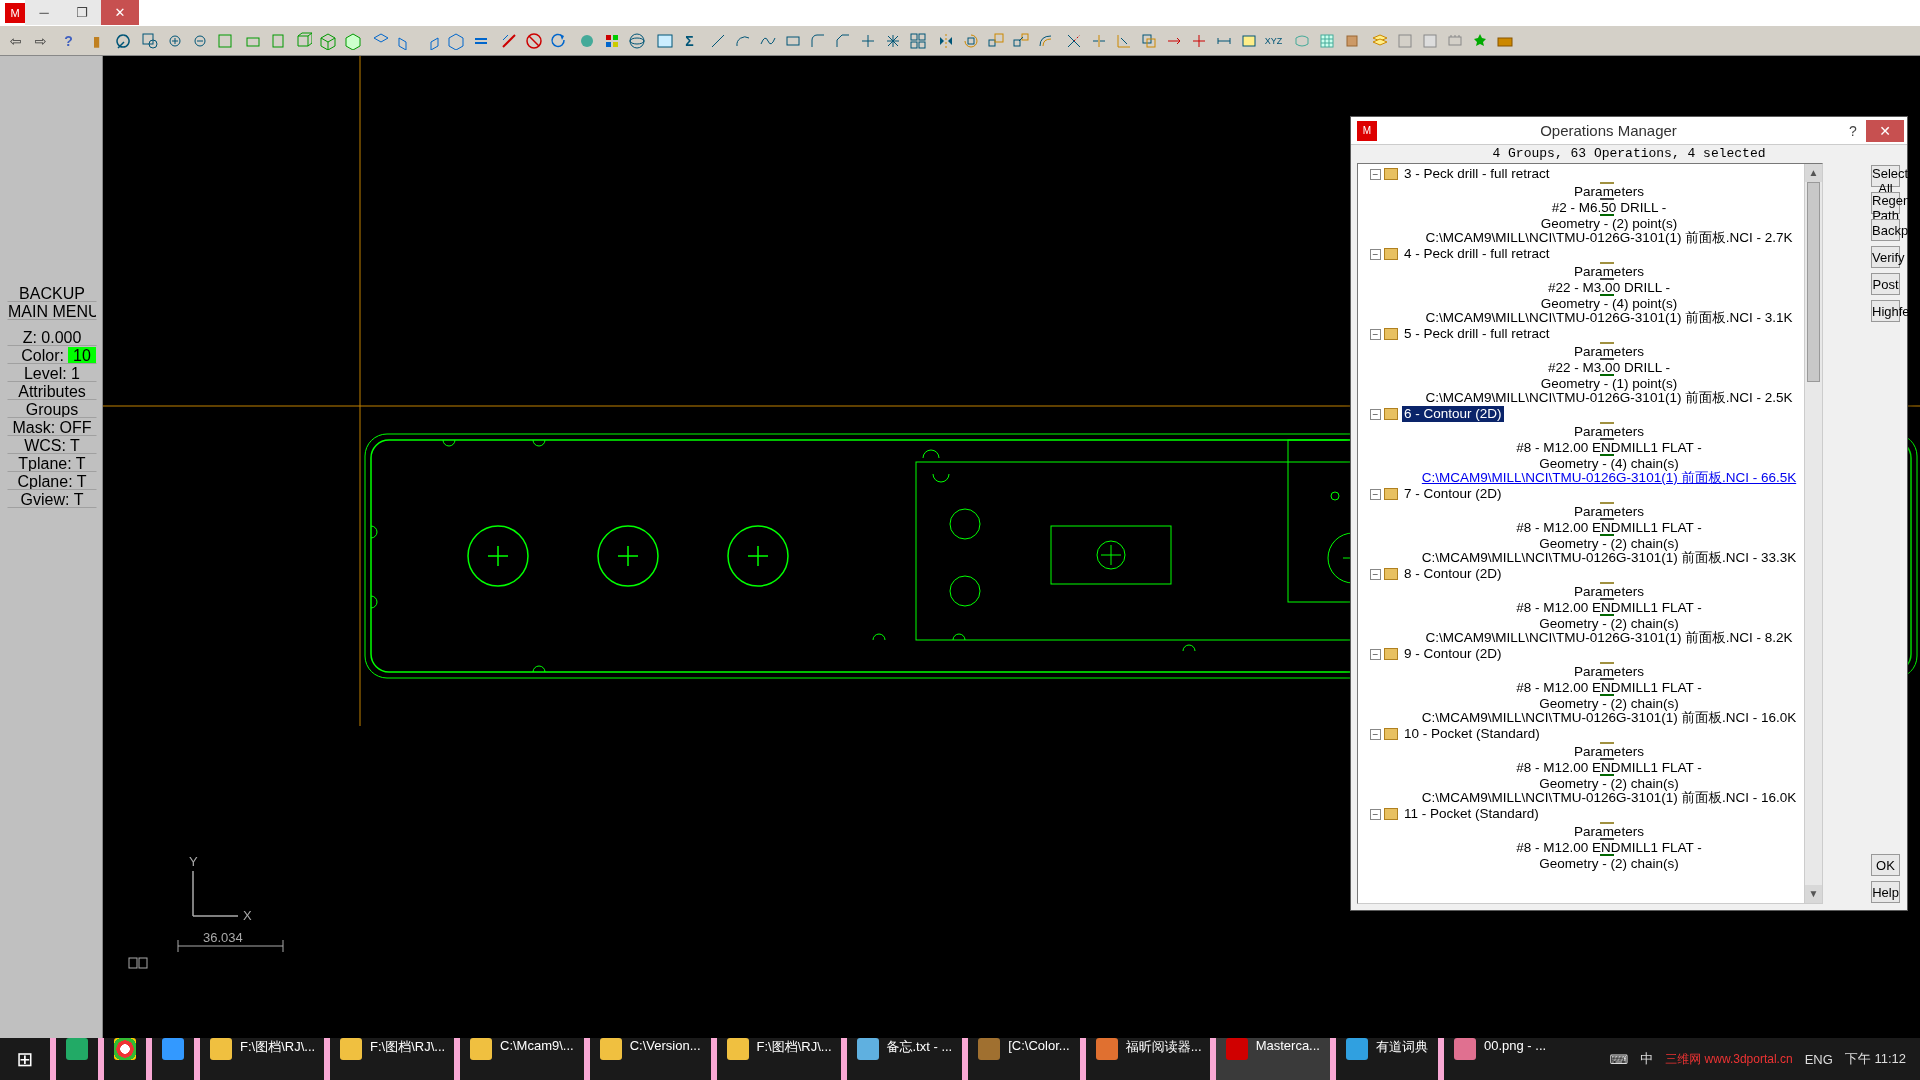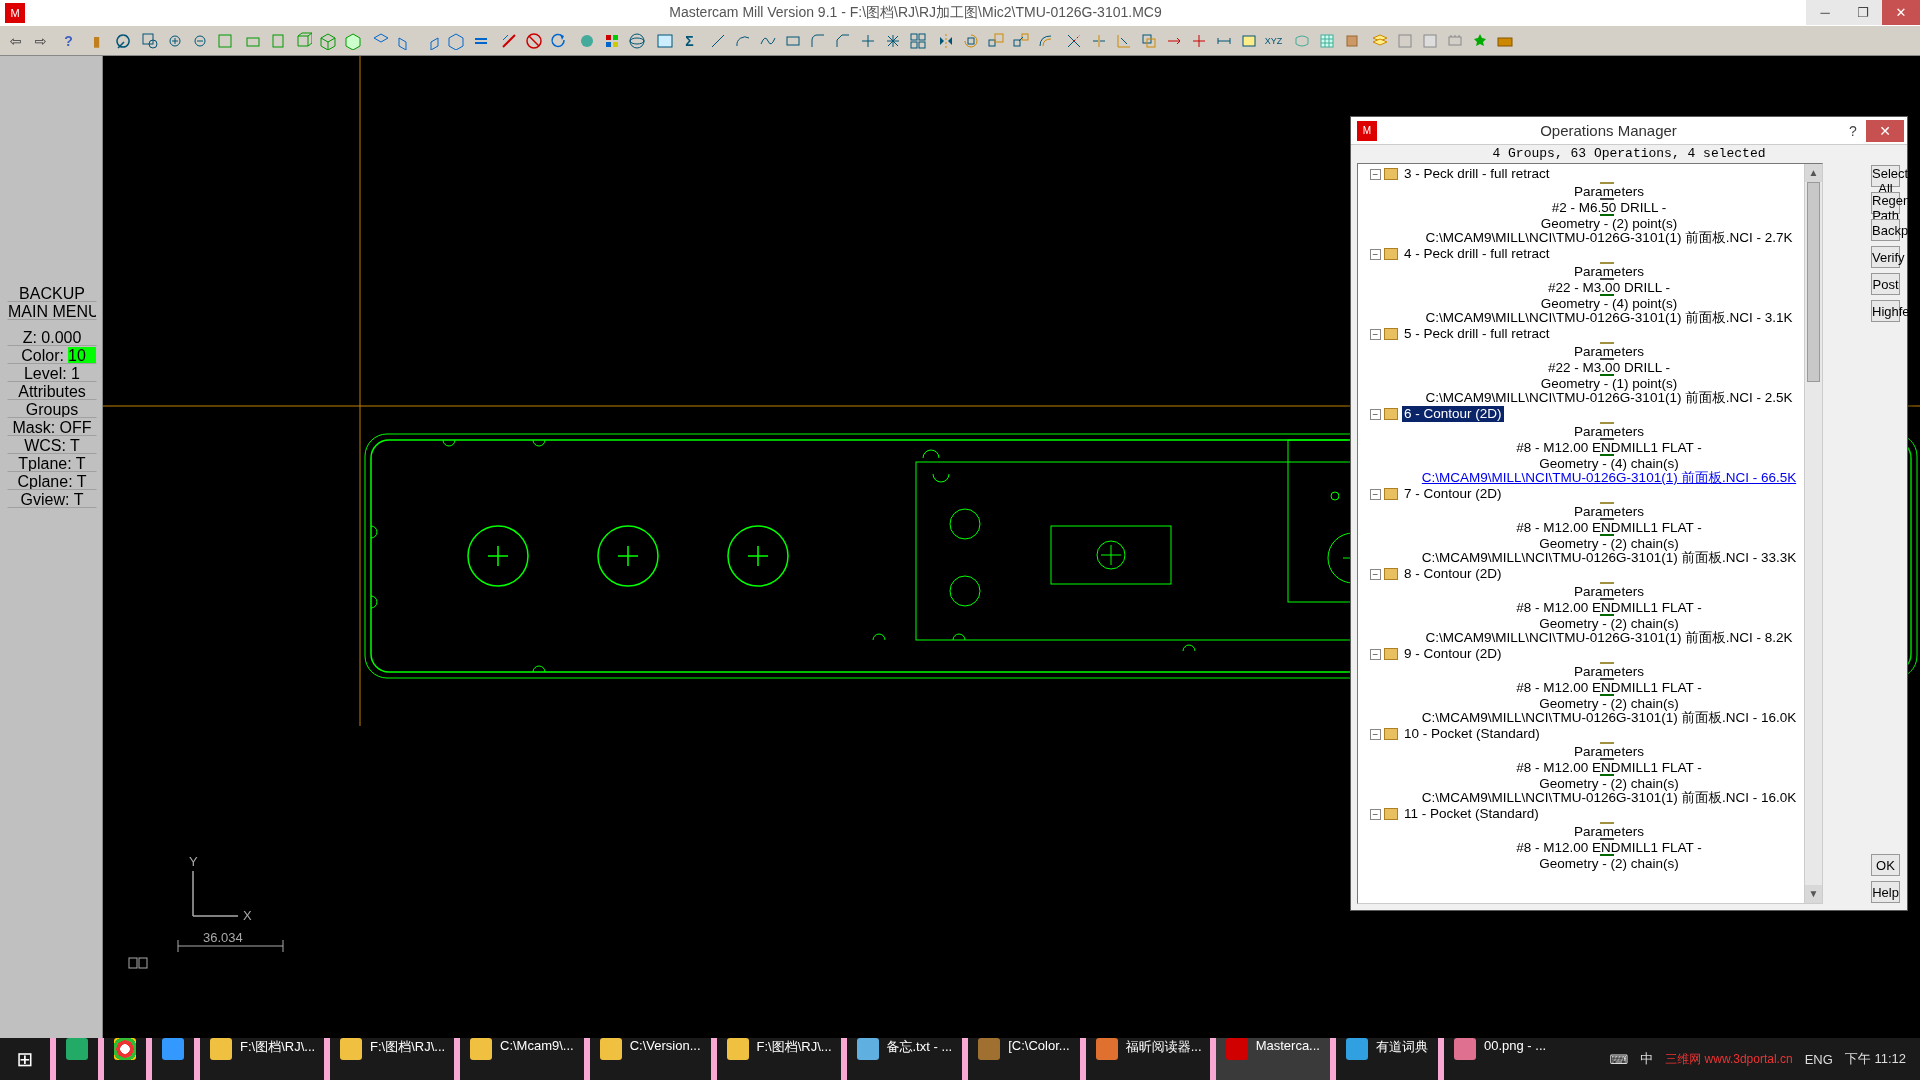--- a/index.html
+++ b/index.html
@@ -22,21 +22,21 @@
 .tsep { width:3px; height:25px; }
 
 
 .leftstrip { position:absolute; top:56px; left:0; width:103px; bottom:0; background:#c0c0c0; border-right:1px solid #888; }
 
 
 .sidepanel { position:absolute; top:284px; left:7px; width:90px; }
 .sbtn { height:18px; line-height:17px; font-size:16px; text-align:center; background:#c0c0c0; border:1px solid #c0c0c0; border-bottom:1px solid #a0a0a0; cursor:pointer; white-space:nowrap; overflow:hidden; }
 .sbtn.colorbtn { background:#c0c0c0; display:flex; }
 .sbtn .clabel { flex:1; text-align:right; padding-right:4px; }
-.sbtn .cswatch { width:28px; background:#0f0; text-align:left; }
+.sbtn .cswatch { width:28px; background:#0f0; text-align:center; }
 
 
 .canvas { position:absolute; top:56px; left:103px; right:0; bottom:0; background:#000; overflow:hidden; }
 
 
 .dlg { position:absolute; top:116px; left:1350px; width:558px; height:795px; background:#f0f0f0; border:1px solid #5a5a5a; box-shadow:2px 2px 8px rgba(0,0,0,.4); }
 .dlg-title { height:28px; background:#fff; display:flex; align-items:center; border-bottom:1px solid #ccc; }
 .dlg-title .dicon { width:20px; height:20px; margin-left:6px; background:#d00; font-size:10px; color:#fff; text-align:center; line-height:20px; }
 .dlg-title .dtitle { flex:1; text-align:center; font-size:15px; color:#333; }
 .dlg-title .dhelp { width:26px; text-align:center; font-size:14px; color:#444; }
@@ -73,21 +73,20 @@
 .taskbar .task.active { background:#3a3a3a; }
 .taskbar .tray { margin-left:auto; display:flex; align-items:center; gap:12px; padding:0 14px; color:#ddd; font-size:13px; }
 .taskbar .clock { text-align:right; line-height:16px; }
 
 </style>
 </head>
 <body>
 
 <div class="titlebar">
   <div class="app-icon">M</div>
-  <div class="title">Mastercam Mill Version 9.1 - F:\图档\RJ\RJ加工图\Mic2\TMU-0126G-3101.MC9</div>
   <div class="winbtns">
     <div class="winbtn min">─</div>
     <div class="winbtn restore">❐</div>
     <div class="winbtn close">✕</div>
   </div>
 </div>
 
 <div class="toolbar">
   <div class="tbtn">⇦</div>
   <div class="tbtn">⇨</div>

